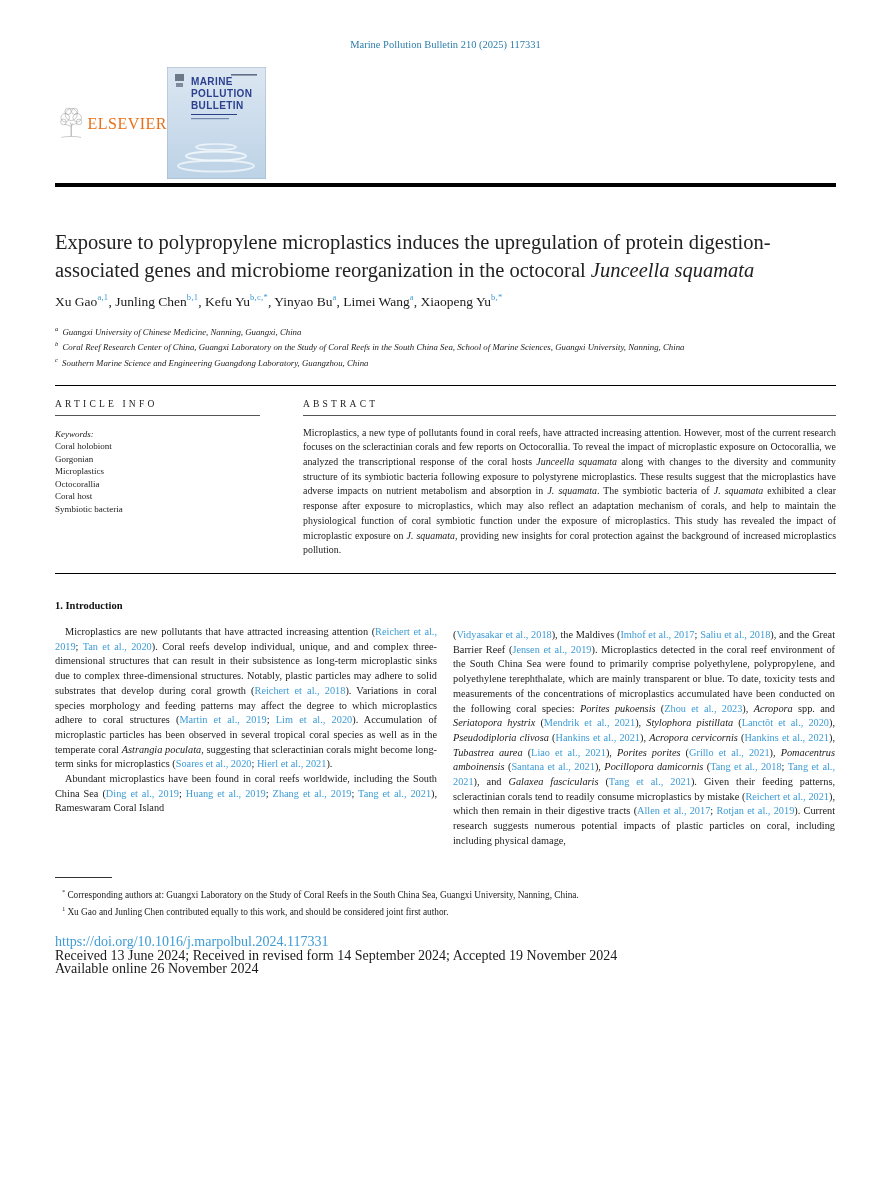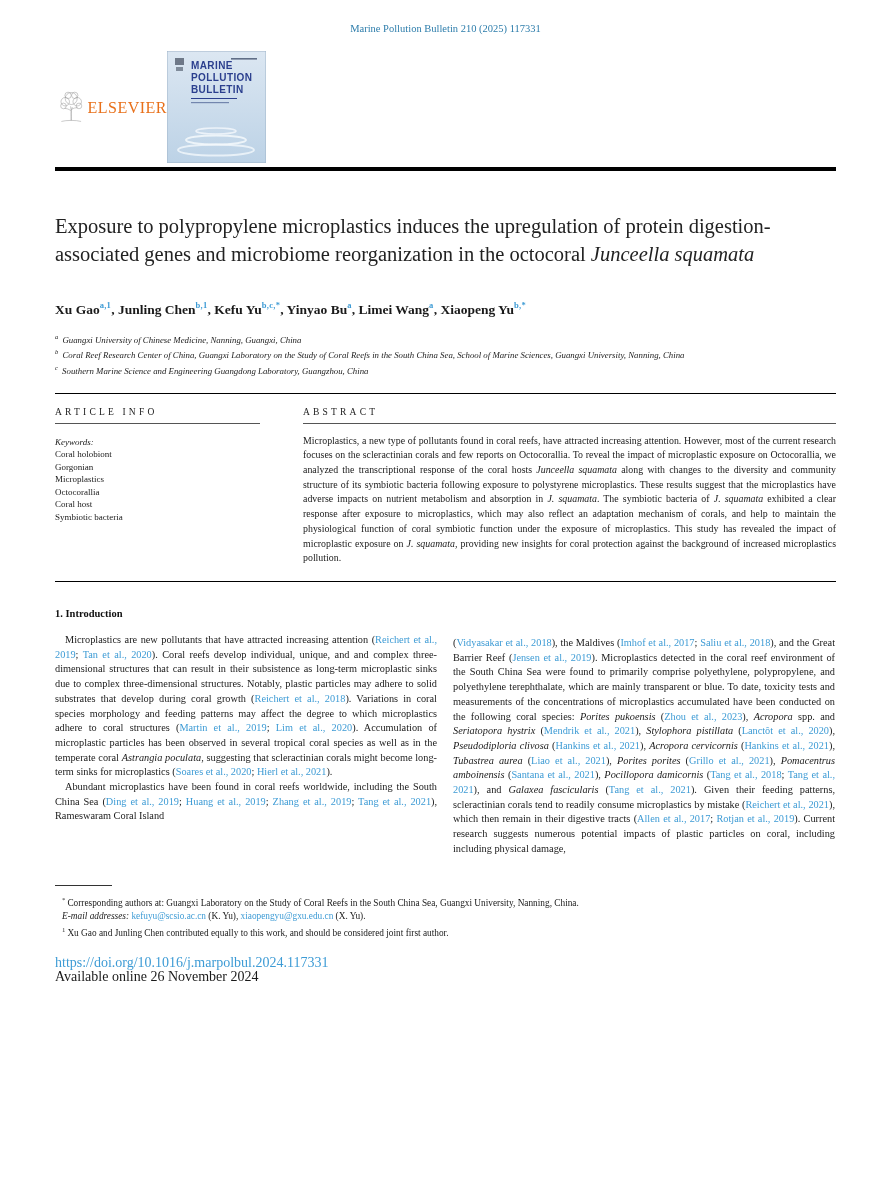--- a/index.html
+++ b/index.html
@@ -1,36 +1,36 @@
 <!DOCTYPE html>
 <html style="--link_blue: #3d9bd5; --heading_teal: #2d7dab; --elsevier_orange: #e8701a; --masthead_gray: #e8e8e8; --cover_bg: #cddcec; --cover_text: #2b3f8e;"><head>
 <meta charset="utf-8">
 <style>
   html,body{margin:0;padding:0;}
   body{
     width:891px;height:1186px;background:#ffffff;overflow:hidden;position:relative;
     font-family:"Liberation Serif", serif;color:#1a1a1a;
   }
   .page{padding:0 55px;}
-  .citation{padding-top:23px;text-align:center;font-size:10.5px;color:var(--heading_teal);}
+  .citation{padding-top:39px;text-align:center;font-size:10.5px;color:var(--heading_teal);}
   .masthead{margin-top:17px;display:flex;height:112px;}
   .mh-logo{width:112px;display:flex;flex-direction:row;align-items:center;}
   .els-word{color:var(--elsevier_orange);font-size:16px;letter-spacing:.5px;margin-top:1px;}
   .mh-center{flex:1;background:var(--masthead_gray);margin-right:16px;display:flex;flex-direction:column;justify-content:space-between;text-align:center;padding:11px 0 10px;}
   .mh-contents,.mh-home{font-family:"Liberation Sans",sans-serif;font-size:11px;color:#333;}
   .mh-title{font-size:23px;color:#111;}
   .link{color:var(--link_blue);text-decoration:none;cursor:pointer;}
   .mh-cover{width:99px;height:112px;}
   .rule-thick{height:4px;background:#000;margin-top:4px;}
   .rule-thin{height:1px;background:#000;}
   .r1{margin-top:15px;}
   .title{margin:42px 0 0;font-size:20.5px;font-weight:400;line-height:27.5px;color:#222;}
   .seg-i{font-style:italic;}
   .seg-l{color:var(--link_blue);text-decoration:none;cursor:pointer;}
-  .authors{margin-top:32px;font-size:13.5px;font-weight:bold;}
+  .authors{margin-top:8px;font-size:13.5px;}
   .authors sup{color:var(--link_blue);font-size:8.5px;letter-spacing:.3px;}
   .affils{margin-top:13px;font-size:8.8px;font-style:italic;line-height:11.8px;color:#222;}
   .affils sup{font-size:6.5px;margin-right:2px;}
   .info-abstract{display:flex;padding-top:13px;padding-bottom:15px;}
   .col-info{width:205px;}
   .col-abs{flex:1;margin-left:43px;}
   .sec-head{font-size:9.5px;letter-spacing:3.2px;color:#222;}
   .head-rule{height:1px;background:#555;margin-top:6px;}
   .kw-label{margin-top:12px;font-style:italic;font-size:9px;line-height:12.5px;}
   .kw-item{font-size:9px;line-height:12.5px;}
@@ -155,22 +155,22 @@
     <div class="bcol bcol-right">
       <div>
           <p class="body-par">(<a class="seg-l">Vidyasakar et al., 2018</a>), the Maldives (<a class="seg-l">Imhof et al., 2017</a>; <a class="seg-l">Saliu et al., 2018</a>), and the Great Barrier Reef (<a class="seg-l">Jensen et al., 2019</a>). Microplastics detected in the coral reef environment of the South China Sea were found to primarily comprise polyethylene, polypropylene, and polyethylene terephthalate, which are mainly transparent or blue. To date, toxicity tests and measurements of the concentrations of microplastics accumulated have been conducted on the following coral species: <span class="seg-i">Porites pukoensis</span> (<a class="seg-l">Zhou et al., 2023</a>), <span class="seg-i">Acropora</span> spp. and <span class="seg-i">Seriatopora hystrix</span> (<a class="seg-l">Mendrik et al., 2021</a>), <span class="seg-i">Stylophora pistillata</span> (<a class="seg-l">Lanctôt et al., 2020</a>), <span class="seg-i">Pseudodiploria clivosa</span> (<a class="seg-l">Hankins et al., 2021</a>), <span class="seg-i">Acropora cervicornis</span> (<a class="seg-l">Hankins et al., 2021</a>), <span class="seg-i">Tubastrea aurea</span> (<a class="seg-l">Liao et al., 2021</a>), <span class="seg-i">Porites porites</span> (<a class="seg-l">Grillo et al., 2021</a>), <span class="seg-i">Pomacentrus amboinensis</span> (<a class="seg-l">Santana et al., 2021</a>), <span class="seg-i">Pocillopora damicornis</span> (<a class="seg-l">Tang et al., 2018</a>; <a class="seg-l">Tang et al., 2021</a>), and <span class="seg-i">Galaxea fascicularis</span> (<a class="seg-l">Tang et al., 2021</a>). Given their feeding patterns, scleractinian corals tend to readily consume microplastics by mistake (<a class="seg-l">Reichert et al., 2021</a>), which then remain in their digestive tracts (<a class="seg-l">Allen et al., 2017</a>; <a class="seg-l">Rotjan et al., 2019</a>). Current research suggests numerous potential impacts of plastic particles on coral, including including physical damage,</p>
         </div>
     </div>
   </div>
 
   <div class="footnotes">
     <div class="fn-rule"></div>
     <div class="fn-line"><sup>*</sup><span>Corresponding authors at: Guangxi Laboratory on the Study of Coral Reefs in the South China Sea, Guangxi University, Nanning, China.</span></div>
-    <div class="fn-line"><span class="seg-i">E-mail addresses: </span><a class="seg-l">kefuyu@scsio.ac.cn</a> (K. Yu), <a class="seg-l">xiaopengyu@gxu.edu.cn</a> (X. Yu).</div>
     <div class="fn-line"><sup>1</sup><span>Xu Gao and Junling Chen contributed equally to this work, and should be considered joint first author.</span></div>
   </div>
 
   <div class="footer">
     <a class="link doi">https://doi.org/10.1016/j.marpolbul.2024.117331</a>
+    <div>Received 13 June 2024; Received in revised form 14 September 2024; Accepted 19 November 2024</div>
     <div>Available online 26 November 2024</div>
   </div>
 
 </div>
 
 </body></html>

